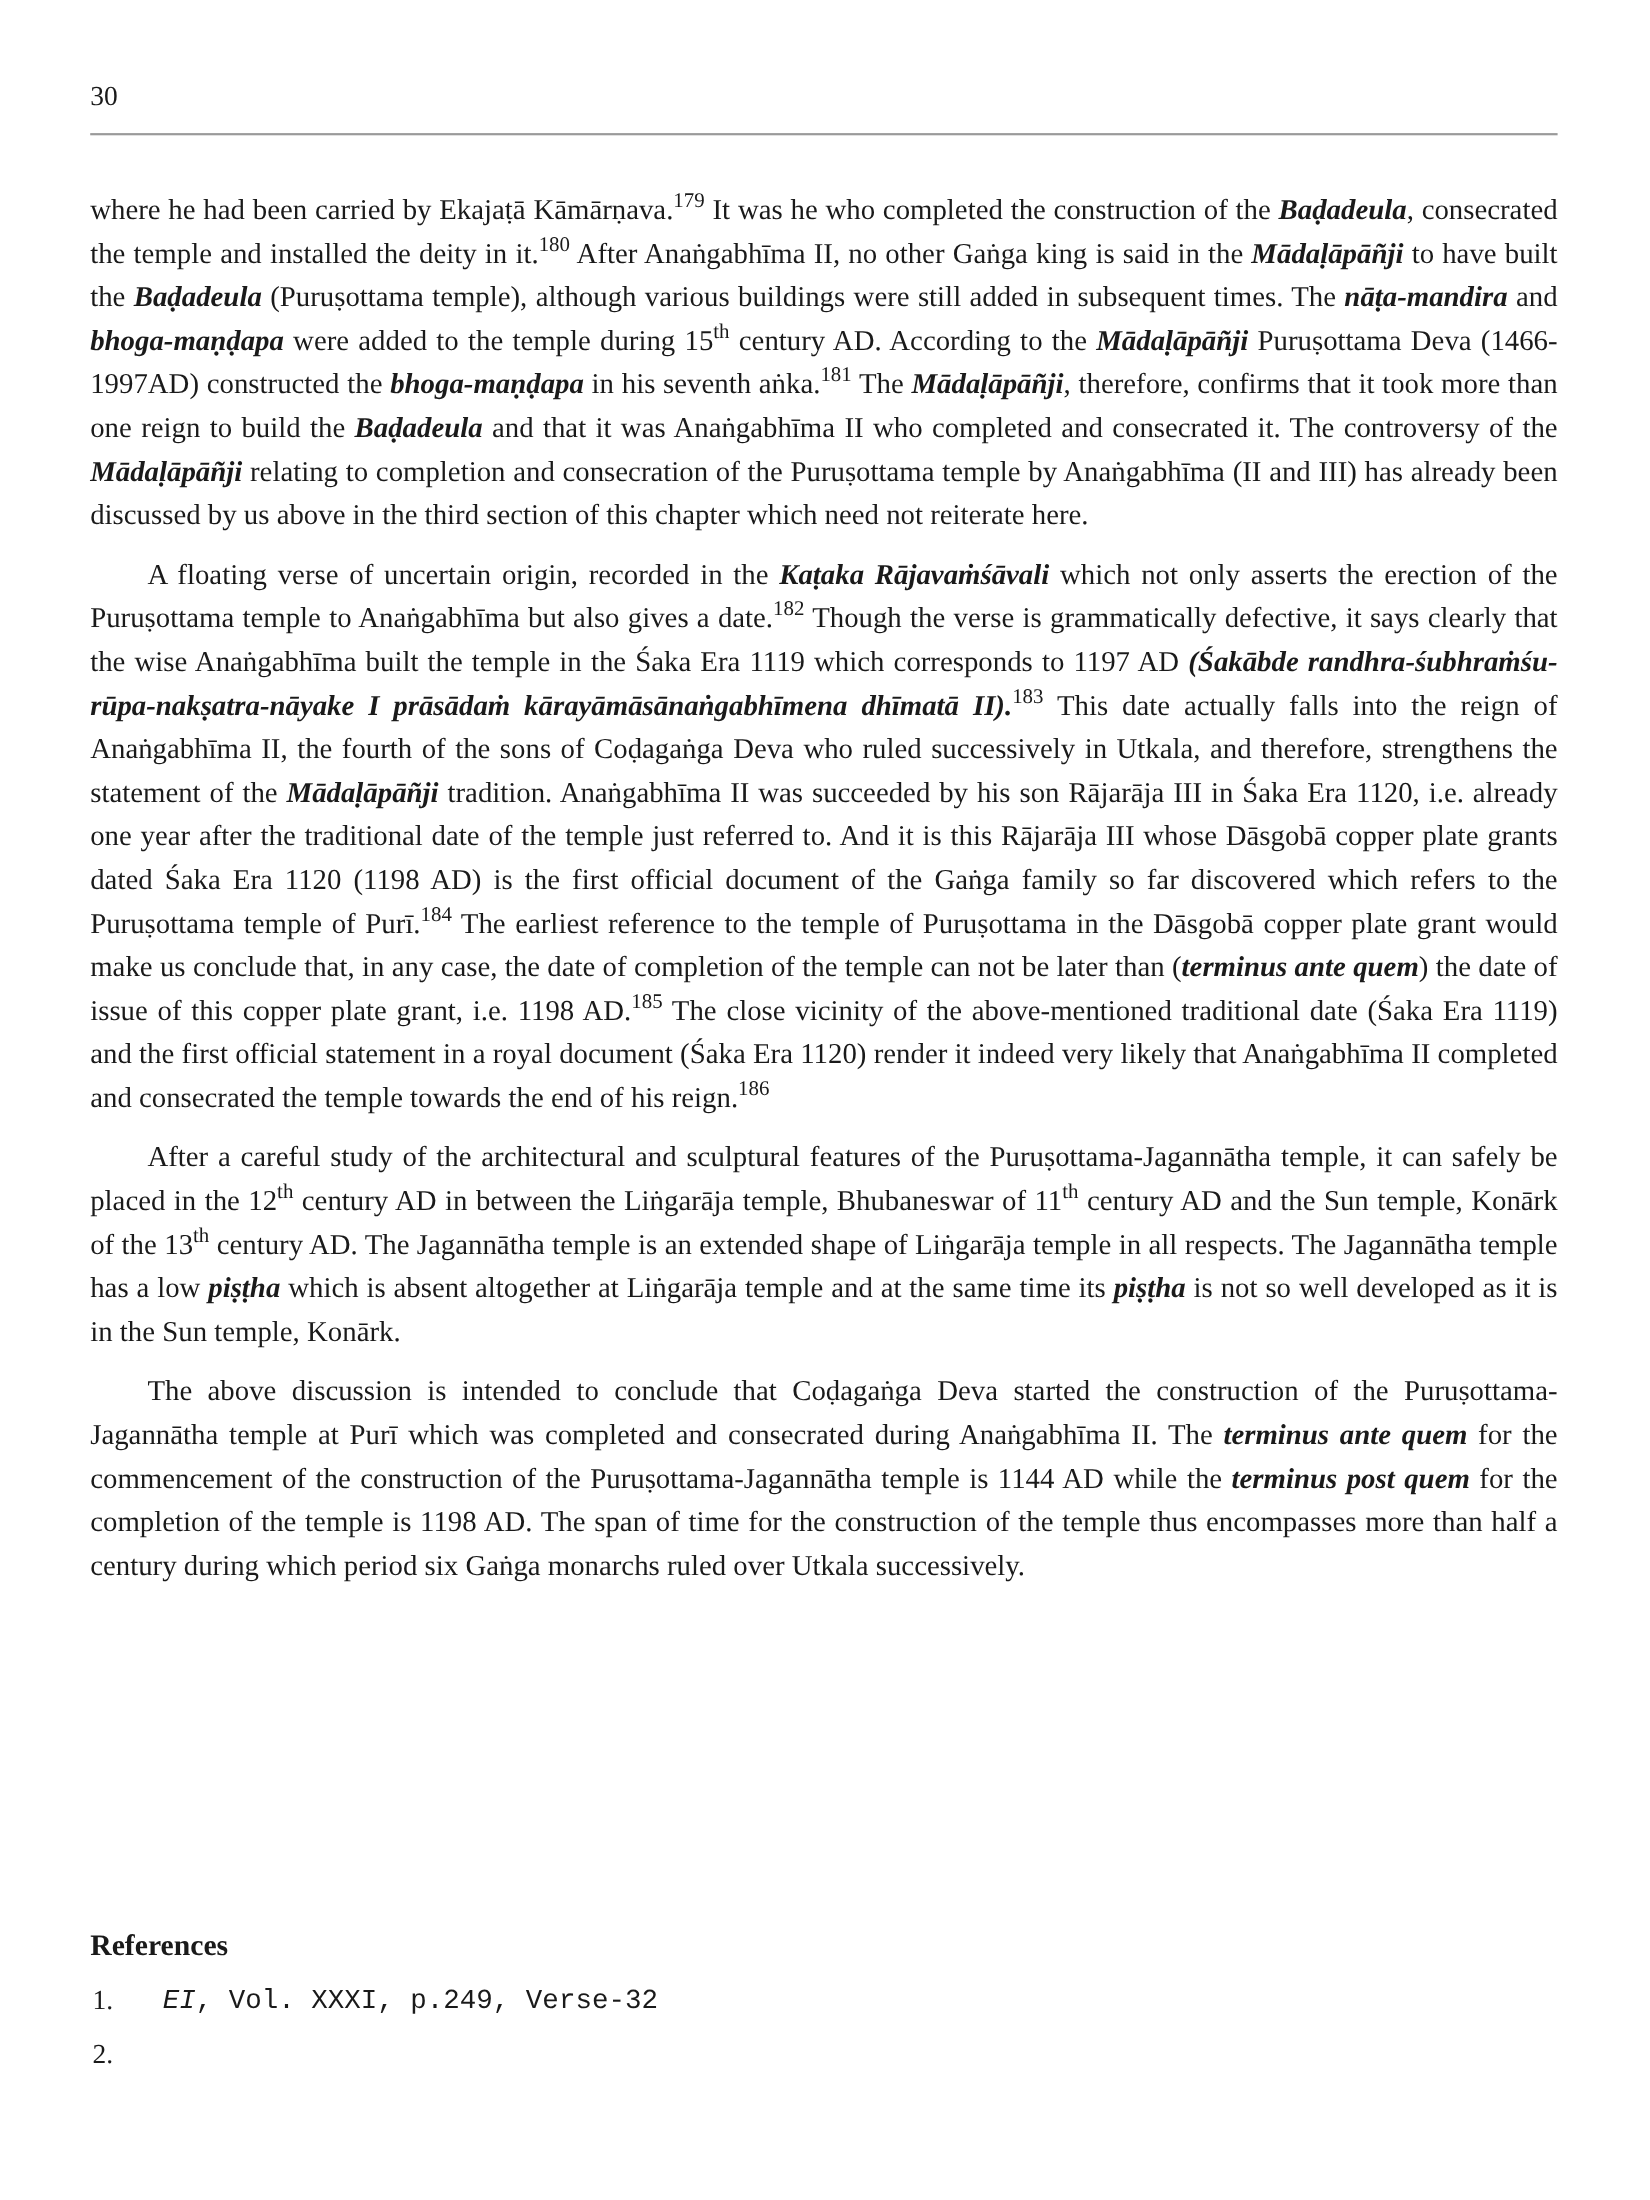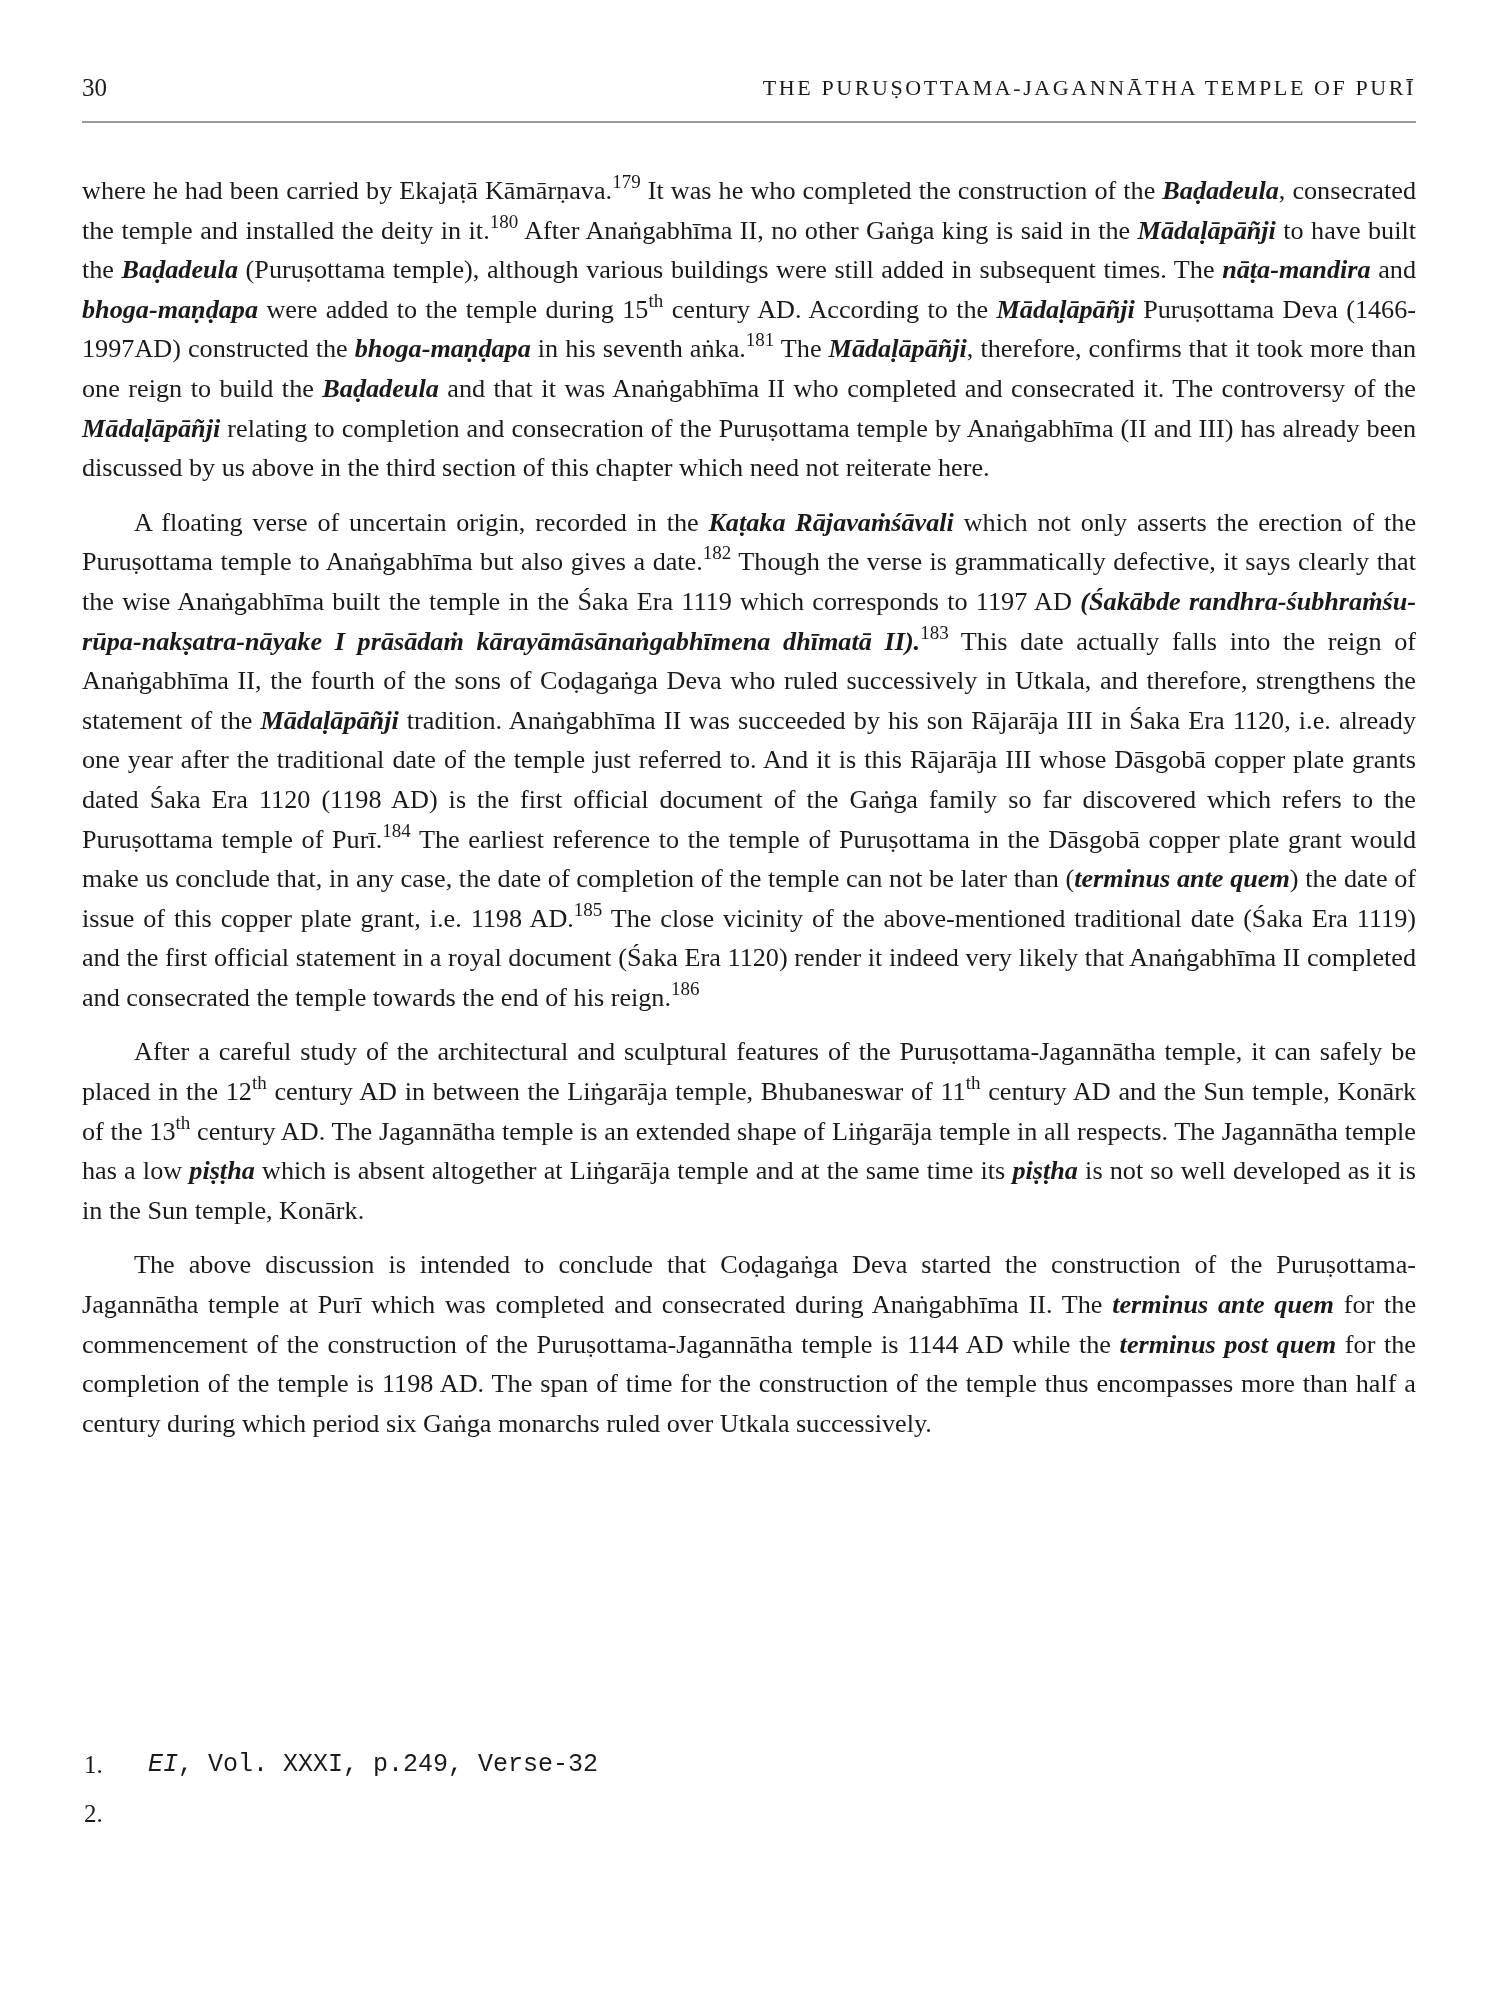--- a/index.html
+++ b/index.html
@@ -104,32 +104,32 @@
     font-family: Liberation Mono, monospace;
   }
 </style>
 </head>
 <body>
 
 <div class="page">
 
   <div class="running-head">
     <span class="page-number">30</span>
-    <span class="running-title">THE PURUṢOTTAMA-JAGANNĀTHA TEMPLE OF PURĪ</span>
   </div>
   <div class="head-rule"></div>
 
   <div class="body-text">
     <p>where he had been carried by Ekajaṭā Kāmārṇava.<sup>179</sup> It was he who completed the construction of the <i>Baḍadeula</i>, consecrated the temple and installed the deity in it.<sup>180</sup> After Anaṅgabhīma II, no other Gaṅga king is said in the <i>Mādaḷāpāñji</i> to have built the <i>Baḍadeula</i> (Puruṣottama temple), although various buildings were still added in subsequent times. The <i>nāṭa-mandira</i> and <i>bhoga-maṇḍapa</i> were added to the temple during 15<sup>th</sup> century AD. According to the <i>Mādaḷāpāñji</i> Puruṣottama Deva (1466-1997AD) constructed the <i>bhoga-maṇḍapa</i> in his seventh aṅka.<sup>181</sup> The <i>Mādaḷāpāñji</i>, therefore, confirms that it took more than one reign to build the <i>Baḍadeula</i> and that it was Anaṅgabhīma II who completed and consecrated it. The controversy of the <i>Mādaḷāpāñji</i> relating to completion and consecration of the Puruṣottama temple by Anaṅgabhīma (II and III) has already been discussed by us above in the third section of this chapter which need not reiterate here.</p>
     <p class="indent">A floating verse of uncertain origin, recorded in the <i>Kaṭaka Rājavaṁśāvali</i> which not only asserts the erection of the Puruṣottama temple to Anaṅgabhīma but also gives a date.<sup>182</sup> Though the verse is grammatically defective, it says clearly that the wise Anaṅgabhīma built the temple in the Śaka Era 1119 which corresponds to 1197 AD <i>(Śakābde randhra-śubhraṁśu-rūpa-nakṣatra-nāyake I prāsādaṁ kārayāmāsānaṅgabhīmena dhīmatā II).</i><sup>183</sup> This date actually falls into the reign of Anaṅgabhīma II, the fourth of the sons of Coḍagaṅga Deva who ruled successively in Utkala, and therefore, strengthens the statement of the <i>Mādaḷāpāñji</i> tradition. Anaṅgabhīma II was succeeded by his son Rājarāja III in Śaka Era 1120, i.e. already one year after the traditional date of the temple just referred to. And it is this Rājarāja III whose Dāsgobā copper plate grants dated Śaka Era 1120 (1198 AD) is the first official document of the Gaṅga family so far discovered which refers to the Puruṣottama temple of Purī.<sup>184</sup> The earliest reference to the temple of Puruṣottama in the Dāsgobā copper plate grant would make us conclude that, in any case, the date of completion of the temple can not be later than (<i>terminus ante quem</i>) the date of issue of this copper plate grant, i.e. 1198 AD.<sup>185</sup> The close vicinity of the above-mentioned traditional date (Śaka Era 1119) and the first official statement in a royal document (Śaka Era 1120) render it indeed very likely that Anaṅgabhīma II completed and consecrated the temple towards the end of his reign.<sup>186</sup></p>
     <p class="indent">After a careful study of the architectural and sculptural features of the Puruṣottama-Jagannātha temple, it can safely be placed in the 12<sup>th</sup> century AD in between the Liṅgarāja temple, Bhubaneswar of 11<sup>th</sup> century AD and the Sun temple, Konārk of the 13<sup>th</sup> century AD. The Jagannātha temple is an extended shape of Liṅgarāja temple in all respects. The Jagannātha temple has a low <i>piṣṭha</i> which is absent altogether at Liṅgarāja temple and at the same time its <i>piṣṭha</i> is not so well developed as it is in the Sun temple, Konārk.</p>
     <p class="indent">The above discussion is intended to conclude that Coḍagaṅga Deva started the construction of the Puruṣottama-Jagannātha temple at Purī which was completed and consecrated during Anaṅgabhīma II. The <i>terminus ante quem</i> for the commencement of the construction of the Puruṣottama-Jagannātha temple is 1144 AD while the <i>terminus post quem</i> for the completion of the temple is 1198 AD. The span of time for the construction of the temple thus encompasses more than half a century during which period six Gaṅga monarchs ruled over Utkala successively.</p>
   </div>
 
   <div class="refs">
+    <div class="refs-heading">References</div>
     <div class="ref-item">
       <span class="ref-num">1.</span>
       <span class="ref-text"><i>EI</i>, Vol. XXXI, p.249, Verse-32</span>
     </div>
     <div class="ref-item">
       <span class="ref-num">2.</span>
     </div>
   </div>
 
 </div>

